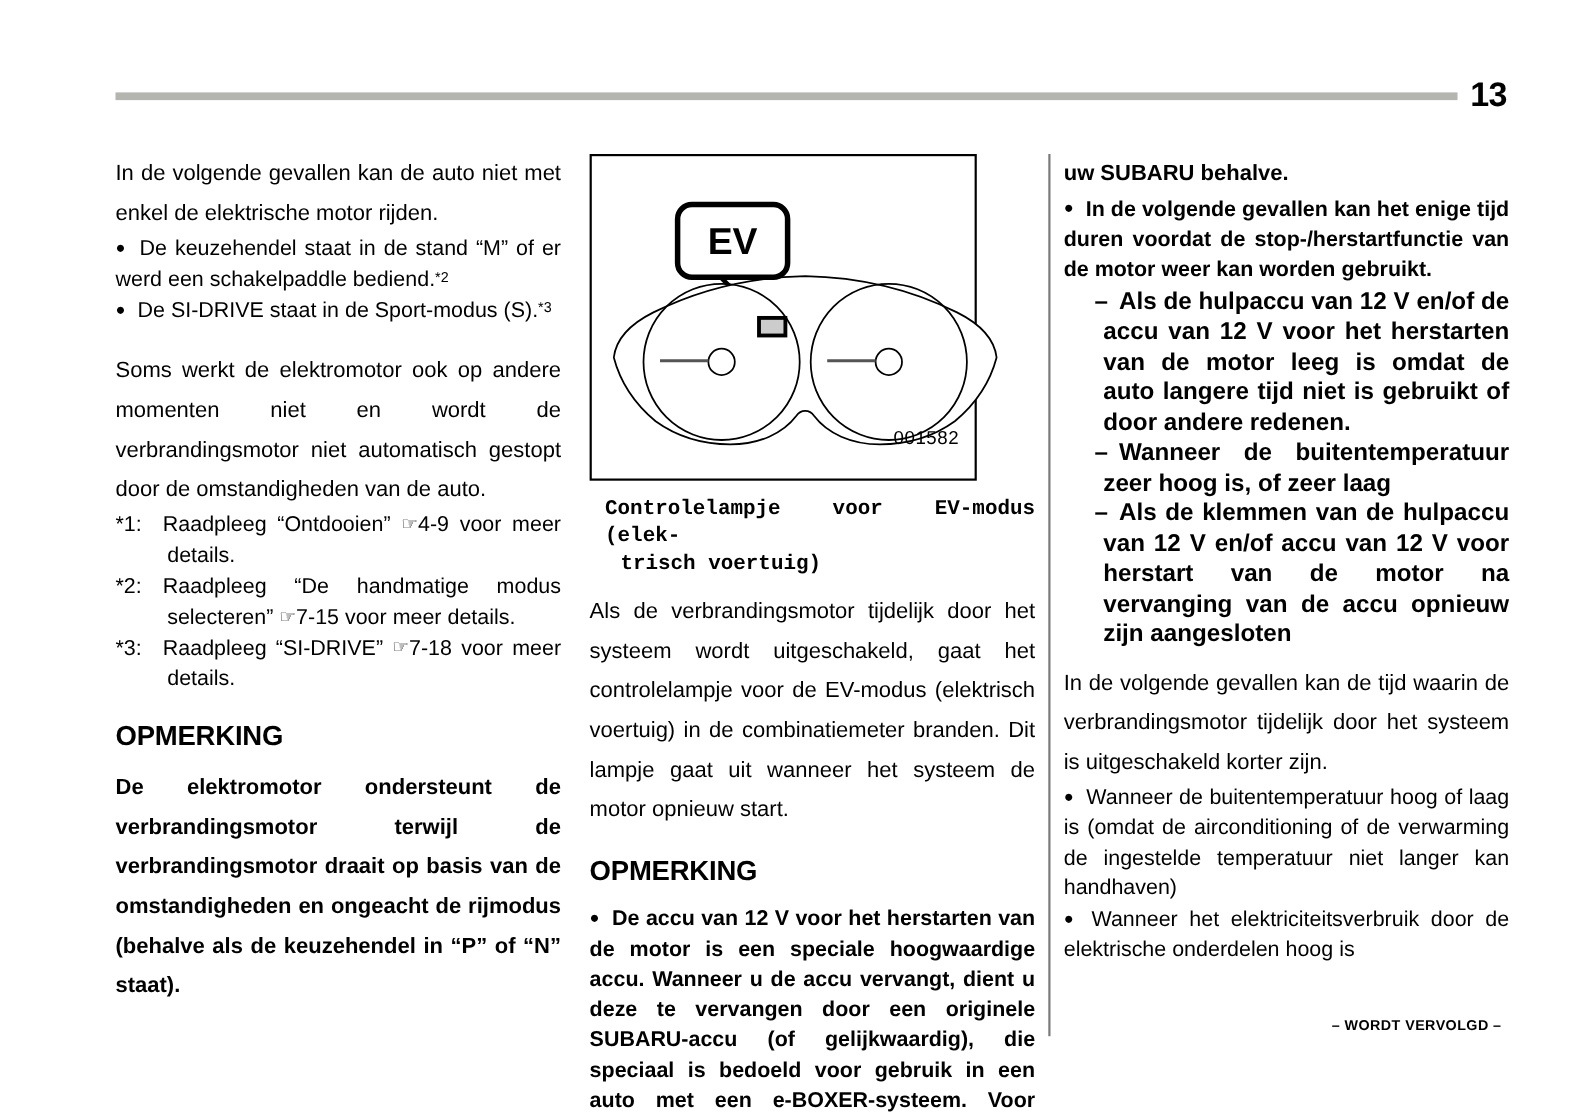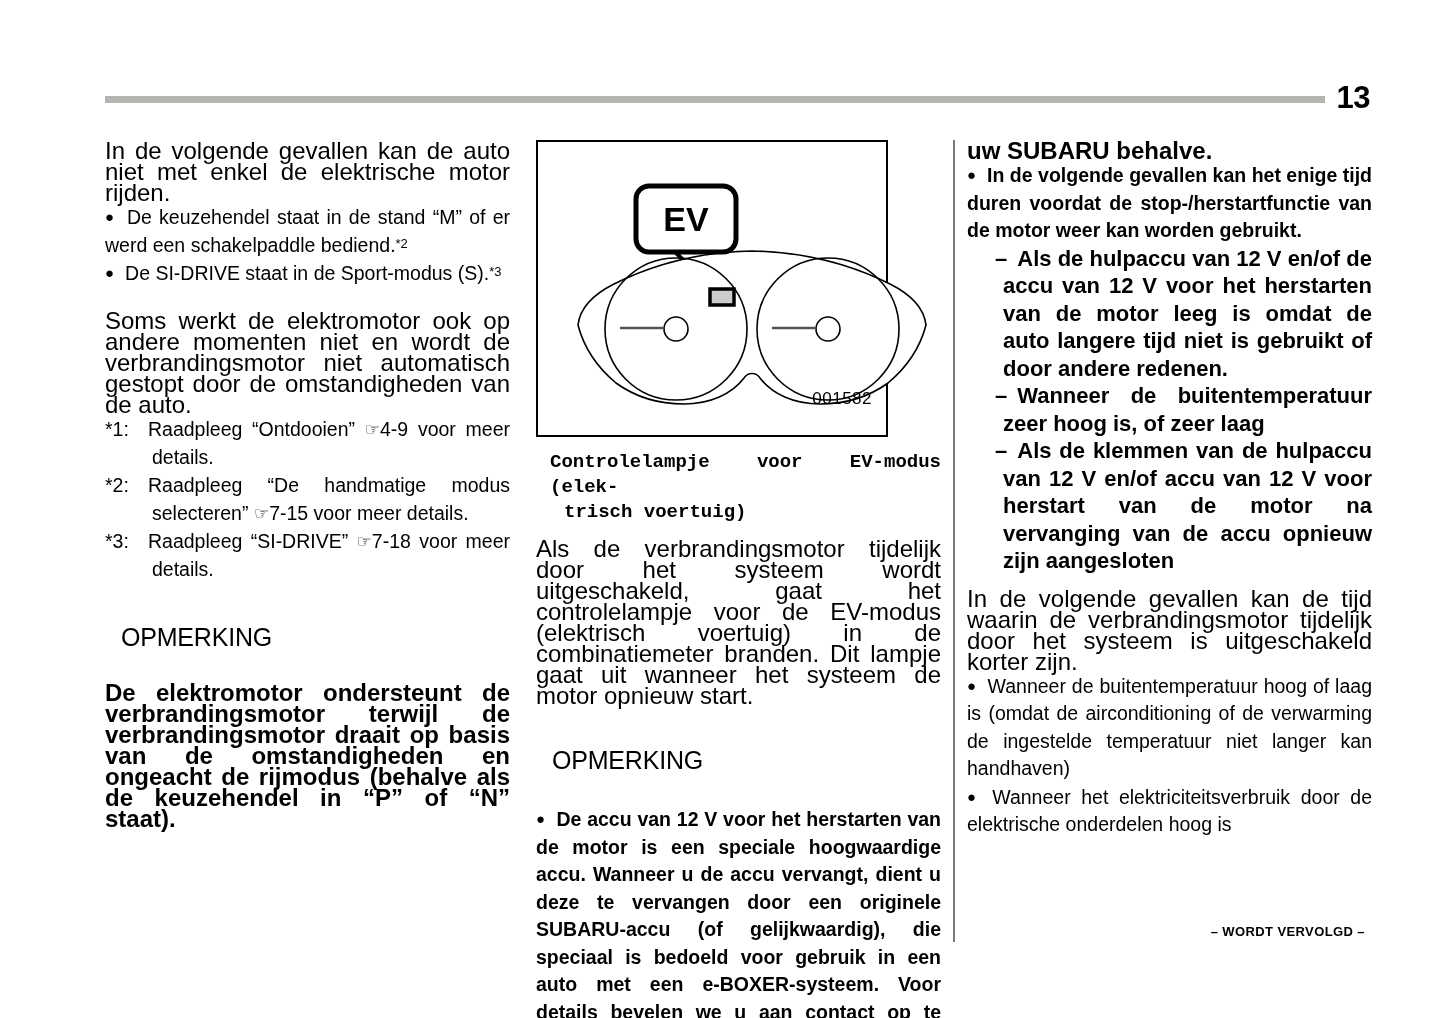--- a/index.html
+++ b/index.html
@@ -13,21 +13,21 @@
     font-family: "Liberation Sans", sans-serif;
     color: #000000;
     position: relative;
     overflow: hidden;
   }
 
   
   .page-header {
     position: absolute;
     left: 105px;
-    top: 80px;
+    top: 68px;
     width: 1265px;
     height: 40px;
     text-align: center;
   }
   .header-rule {
     position: absolute;
     left: 0;
     top: 16px;
     width: 1220px;
     height: 7px;
@@ -64,22 +64,22 @@
     top: 0;
     width: 2px;
     height: 802px;
     background: #7a7a7a;
   }
   .vrule-1 { left: 417px; }
 
   
   p.body {
     margin: 0 0 0 0;
-    font-size: 24px;
-    line-height: 21px;
+    font-size: 20px;
+    line-height: 36px;
     text-align: justify;
     text-justify: inter-word;
   }
   .gap-sm { height: 13px; }
   .gap-md { height: 22px; }
 
   .bullet-row {
     display: block;
     font-size: 19.5px;
     line-height: 27.5px;
@@ -117,23 +117,23 @@
     font-size: 17px;
     vertical-align: 1px;
   }
   sup.fn {
     font-size: 13px;
     vertical-align: 4px;
     line-height: 0;
   }
 
   h2.section {
-    margin: 16px;
+    margin: 0;
     font-size: 25px;
-    font-weight: normal;
+    font-weight: bold;
     line-height: 32px;
     letter-spacing: -0.2px;
   }
 
   .fig-caption {
     font-size: 19px;
     line-height: 25px;
     font-weight: bold;
     text-align: justify;
     padding-left: 14px;
@@ -143,21 +143,20 @@
   .fig-caption .cap-l2 { display: block; padding-left: 14px; }
 
   
   .figure-box {
     position: relative;
     border: 2px solid #000;
     width: 352px;
     height: 297px;
     box-sizing: border-box;
     background: #fff;
-    padding-left: 20px;
   }
   .fig-id {
     position: absolute;
     right: 14px;
     bottom: 26px;
     font-size: 17px;
     font-family: "Liberation Sans", sans-serif;
     letter-spacing: 0.5px;
   }
   .figure-box svg { display: block; }

